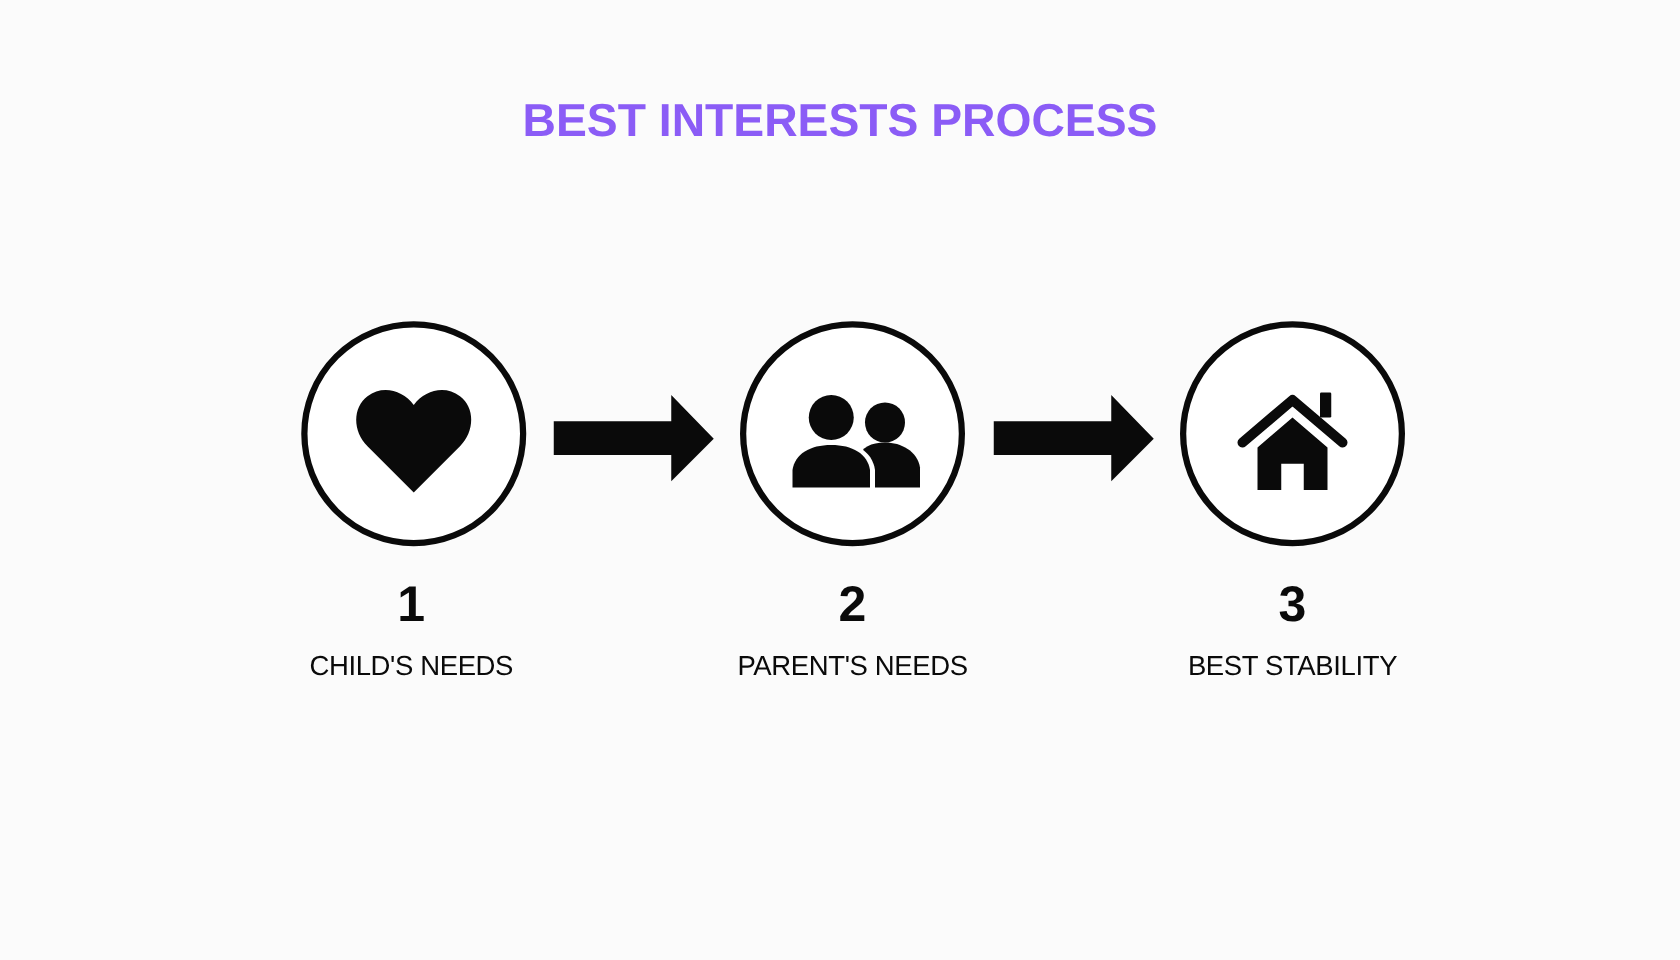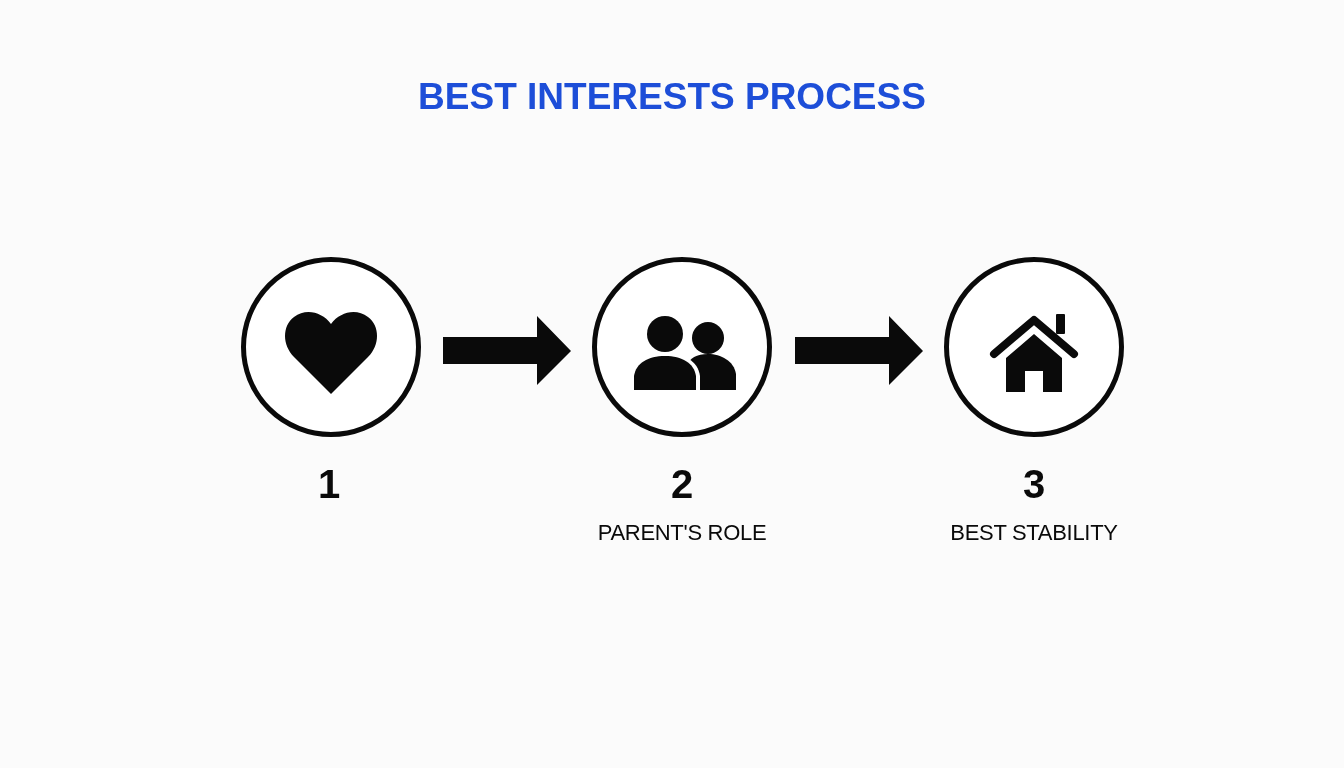--- a/index.html
+++ b/index.html
@@ -19,21 +19,21 @@
     }
     .title {
       position: absolute;
       left: 0;
       top: 76px;
       width: 1344px;
       text-align: center;
       font-size: 37px;
       font-weight: bold;
       letter-spacing: 0px;
-      color: #1d4ed8;
+      color: #8b5cf6;
     }
     .circle {
       position: absolute;
       width: 170px;
       height: 170px;
       border: 5px solid #0a0a0a;
       border-radius: 50%;
       background: #ffffff;
       box-sizing: content-box;
     }
@@ -73,41 +73,42 @@
 <div class="canvas">
 
   <div class="title">BEST INTERESTS PROCESS</div>
 
   <div class="circle" style="left:241px; top:257px;">
     <svg viewBox="0 0 170 170">
       <path d="M85 132 L48 95 C36 83 36 64 48 55 C60 46 76 50 85 62 C94 50 110 46 122 55 C134 64 134 83 122 95 Z" fill="#0a0a0a"></path>
     </svg>
   </div>
   <div class="num" style="left:199px;">1</div>
+  <div class="label" style="left:199px;">CHILD'S NEEDS</div>
 
   <svg class="arrow" viewBox="0 0 130 70" style="left:442px;">
     <polygon points="1,21 95,21 95,0 129,35 95,69 95,48 1,48" fill="#0a0a0a"></polygon>
   </svg>
 
   <div class="circle" style="left:592px; top:257px;">
     <svg viewBox="0 0 170 170">
 
       <circle cx="111" cy="76" r="16" fill="#0a0a0a"></circle>
       <path d="M90 128 L90 104 C92 96 100 92 111 92 C124 92 137 99 139 112 L139 128 Z" fill="#0a0a0a"></path>
 
       <circle cx="68" cy="72" r="21" fill="#ffffff"></circle>
       <circle cx="68" cy="72" r="18" fill="#ffffff"></circle>
       <path d="M33 131 L33 114 C35 99 49 91 68 91 C87 91 101 99 103 114 L103 131 Z" fill="#ffffff"></path>
 
       <circle cx="68" cy="72" r="18" fill="#0a0a0a"></circle>
       <path d="M37 128 L37 114 C39 101 51 94 68 94 C85 94 97 101 99 114 L99 128 Z" fill="#0a0a0a"></path>
     </svg>
   </div>
   <div class="num" style="left:552px;">2</div>
-  <div class="label" style="left:552px;">PARENT'S ROLE</div>
+  <div class="label" style="left:552px;">PARENT'S NEEDS</div>
 
   <svg class="arrow" viewBox="0 0 130 70" style="left:794px;">
     <polygon points="1,21 95,21 95,0 129,35 95,69 95,48 1,48" fill="#0a0a0a"></polygon>
   </svg>
 
   <div class="circle" style="left:944px; top:257px;">
     <svg viewBox="0 0 170 170">
 
       <rect x="107" y="52" width="9" height="20" rx="1" fill="#0a0a0a"></rect>
 

